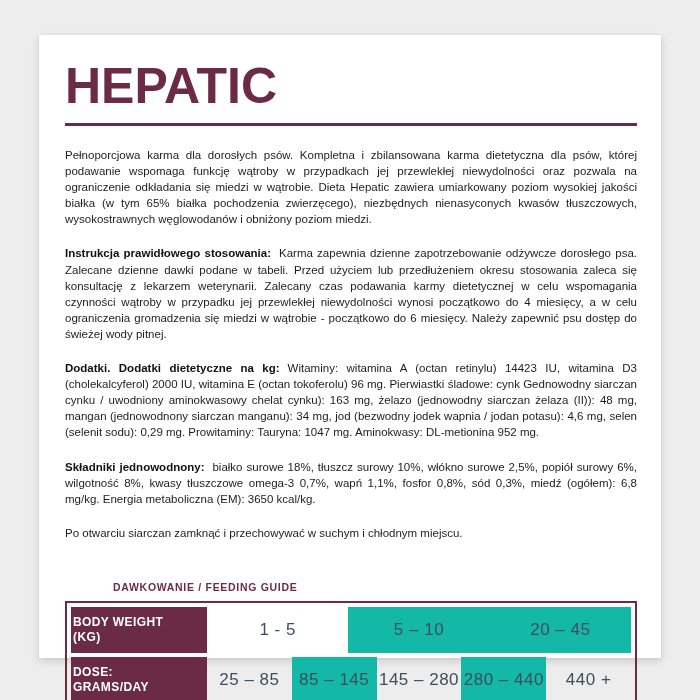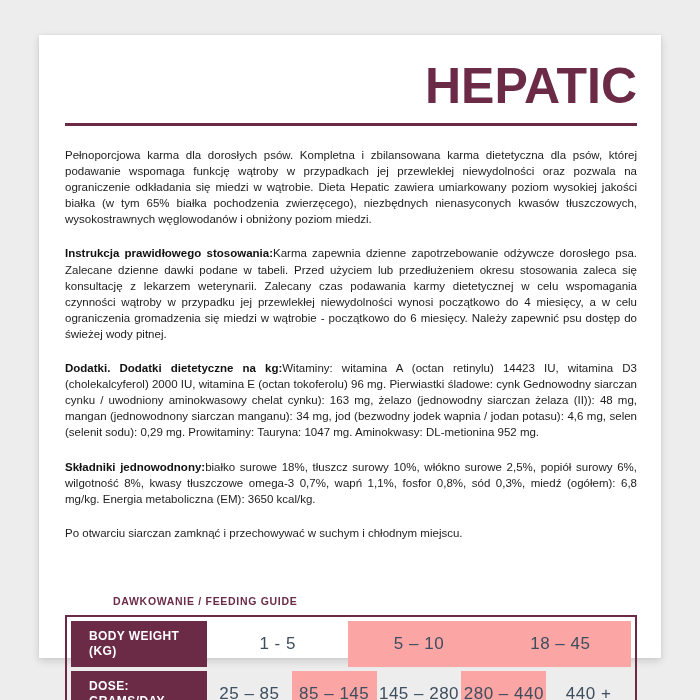--- a/index.html
+++ b/index.html
@@ -19,39 +19,38 @@
     box-sizing: border-box;
     padding: 0 24px 0 26px;
   }
   .title {
     margin: 24px 0 10px 0;
     font-size: 50px;
     line-height: 54px;
     font-weight: 800;
     letter-spacing: 0px;
     color: #6b2b46;
-    text-align: right;
   }
   .rule {
     height: 3px;
     background: #6b2b46;
     margin: 0;
   }
   .body-text p {
     margin: 18px 0 0 0;
     font-size: 11.5px;
     line-height: 16.1px;
     color: #1d1d1d;
     text-align: justify;
   }
   .body-text p.first { margin-top: 21px; }
   .body-text strong { color: #111; }
-  .body-text strong:not(:empty) { padding-right: 0; }
+  .body-text strong:not(:empty) { padding-right: 8px; }
   .fg-heading {
-    margin-top: 54px;
+    margin-top: 40px;
     font-size: 10.5px;
     font-weight: bold;
     letter-spacing: 0.7px;
     color: #6b2b46;
     padding-left: 48px;
   }
   .fg-table {
     margin-top: 8px;
     border: 2px solid #6b2b46;
     padding: 4px;
@@ -67,34 +66,34 @@
     flex: 0 0 136px;
     background: #6b2b46;
     color: #ffffff;
     font-weight: bold;
     font-size: 12px;
     line-height: 15px;
     letter-spacing: 0.4px;
     display: flex;
     flex-direction: column;
     justify-content: center;
-    padding-left: 18px;
+    padding-left: 2px;
     box-sizing: border-box;
   }
   .fg-cell {
     flex: 1 1 0;
     display: flex;
     align-items: center;
     justify-content: center;
     font-size: 17px;
     letter-spacing: 0.5px;
     color: #3d4e5e;
     font-weight: 500;
   }
-  .fg-cell.alt { background: #fca5a5; }
+  .fg-cell.alt { background: #14b8a6; }
 </style>
 </head>
 <body>
 
 <div class="card">
 
   <h1 class="title">HEPATIC</h1>
   <div class="rule"></div>
 
   <div class="body-text">
@@ -109,21 +108,21 @@
 
   <div class="fg-table">
 
     <div class="fg-row">
       <div class="fg-rowheader">
         <div>BODY WEIGHT</div>
         <div>(KG)</div>
       </div>
       <div class="fg-cell">1 - 5</div>
       <div class="fg-cell alt">5 – 10</div>
-      <div class="fg-cell alt">18 – 45</div>
+      <div class="fg-cell alt">20 – 45</div>
     </div>
 
     <div class="fg-row">
       <div class="fg-rowheader">
         <div>DOSE:</div>
         <div>GRAMS/DAY</div>
       </div>
       <div class="fg-cell">25 – 85</div>
       <div class="fg-cell alt">85 – 145</div>
       <div class="fg-cell">145 – 280</div>

